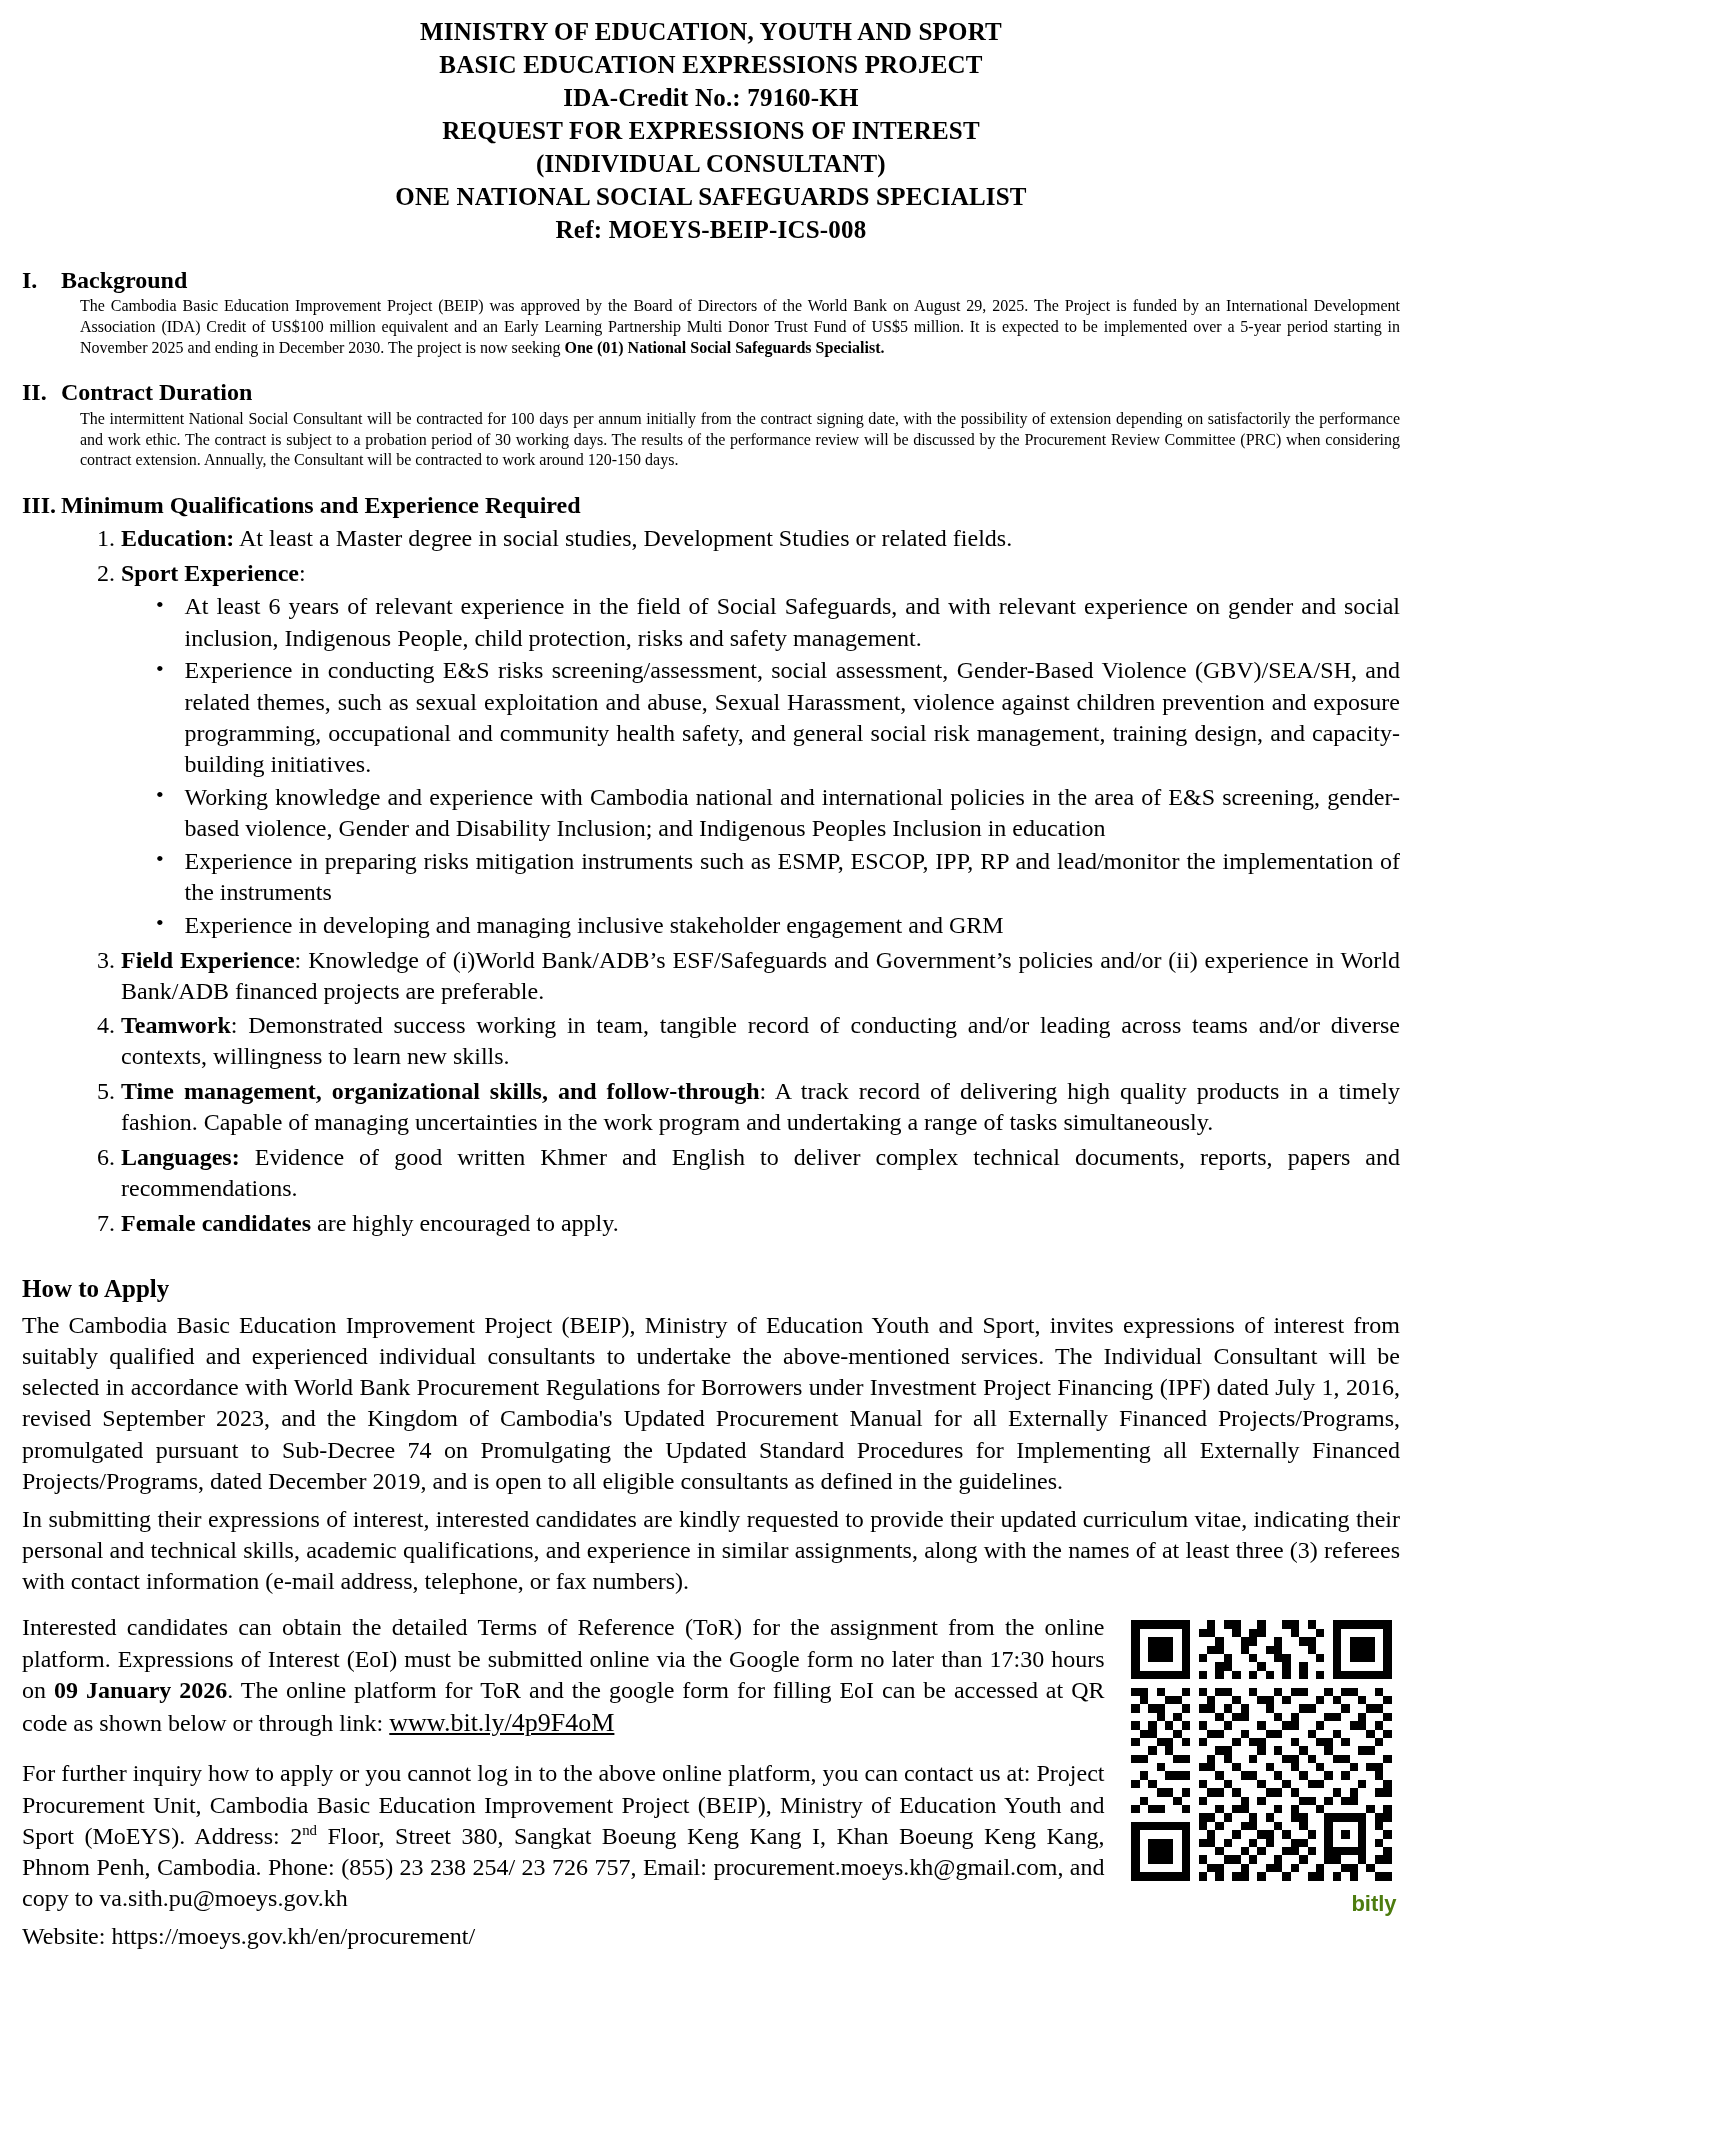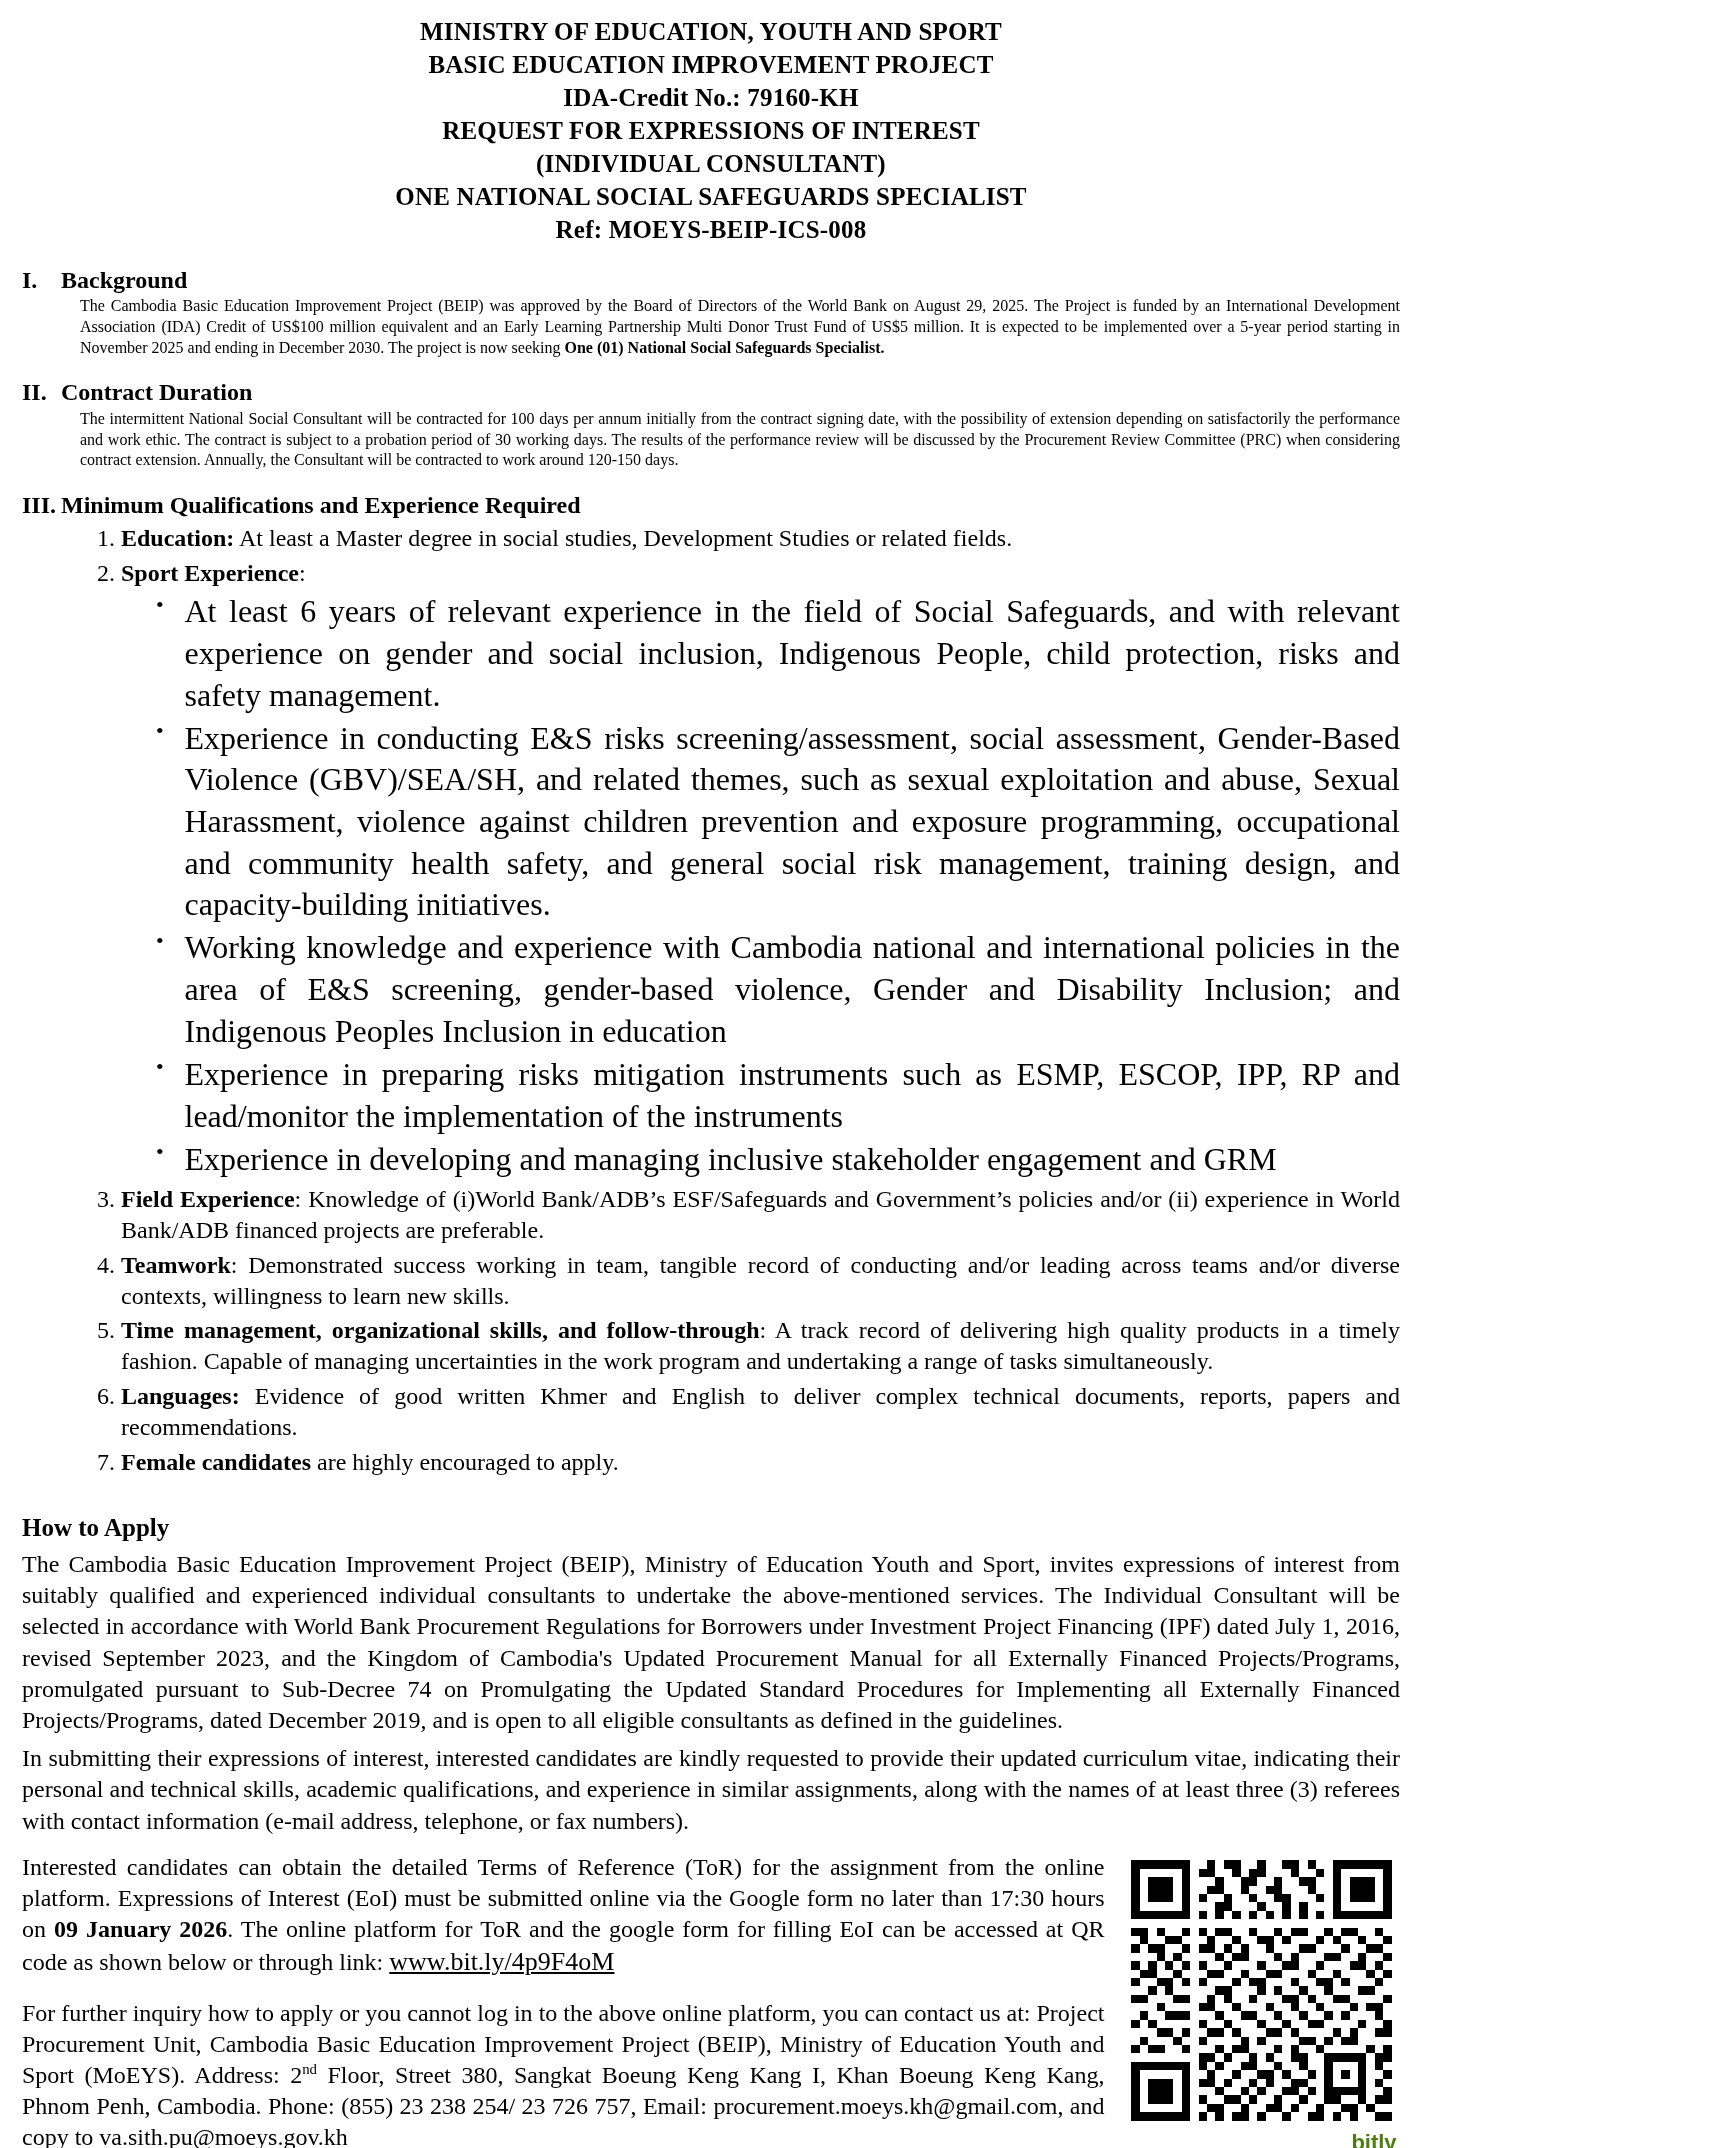--- a/index.html
+++ b/index.html
@@ -61,21 +61,21 @@
     line-height: 1.30;
   }
   ol.qual > li {
     margin-top: 3.4px;
     text-align: justify;
   }
   ul.bullets {
     list-style: none;
     margin: 2.5px 0 0 0;
     padding-left: 35px;
-    font-size: 32px;
+    font-size: 24px;
     line-height: 1.30;
   }
   ul.bullets > li {
     position: relative;
     padding-left: 28.5px;
     margin-top: 1.7px;
     text-align: justify;
   }
   ul.bullets > li:before {
     content: "\2022";
@@ -131,21 +131,21 @@
   sup { font-size: 0.62em; vertical-align: super; }
   .clearfix:after { content: ""; display: block; clear: both; }
 </style>
 </head>
 <body>
 
 <div class="page">
 
   <div class="header">
     <div>MINISTRY OF EDUCATION, YOUTH AND SPORT</div>
-    <div>BASIC EDUCATION IMPROVEMENT PROJECT</div>
+    <div>BASIC EDUCATION EXPRESSIONS PROJECT</div>
     <div>IDA-Credit No.: 79160-KH</div>
     <div>REQUEST FOR EXPRESSIONS OF INTEREST</div>
     <div>(INDIVIDUAL CONSULTANT)</div>
     <div>ONE NATIONAL SOCIAL SAFEGUARDS SPECIALIST</div>
     <div>Ref: MOEYS-BEIP-ICS-008</div>
   </div>
 
   <div class="section">
     <div class="sec-head">
       <span class="sec-num">I.</span>

